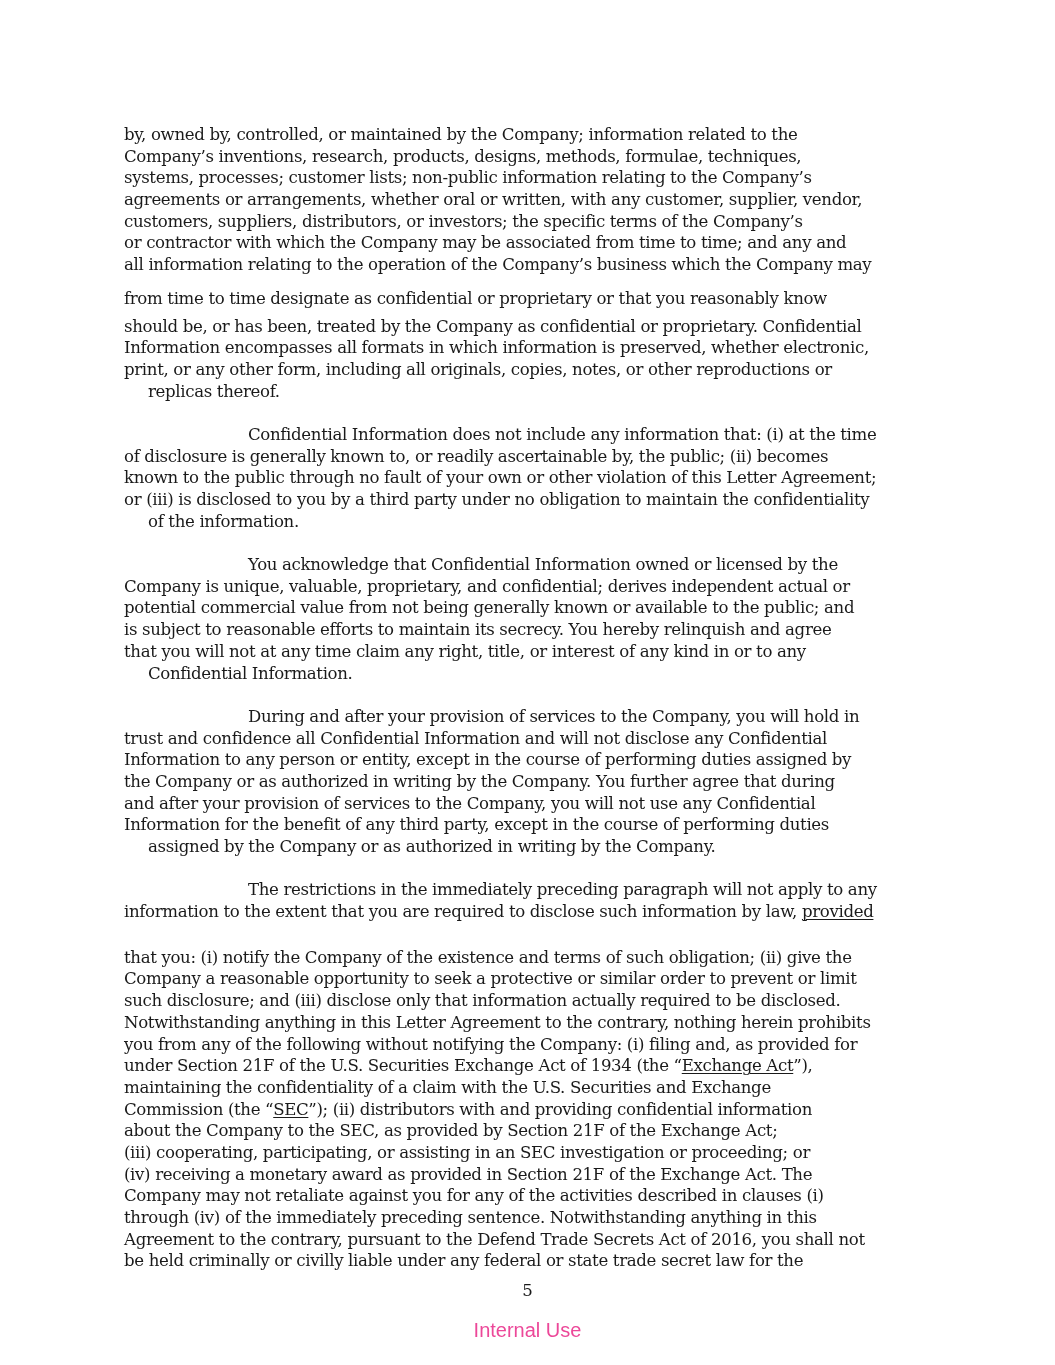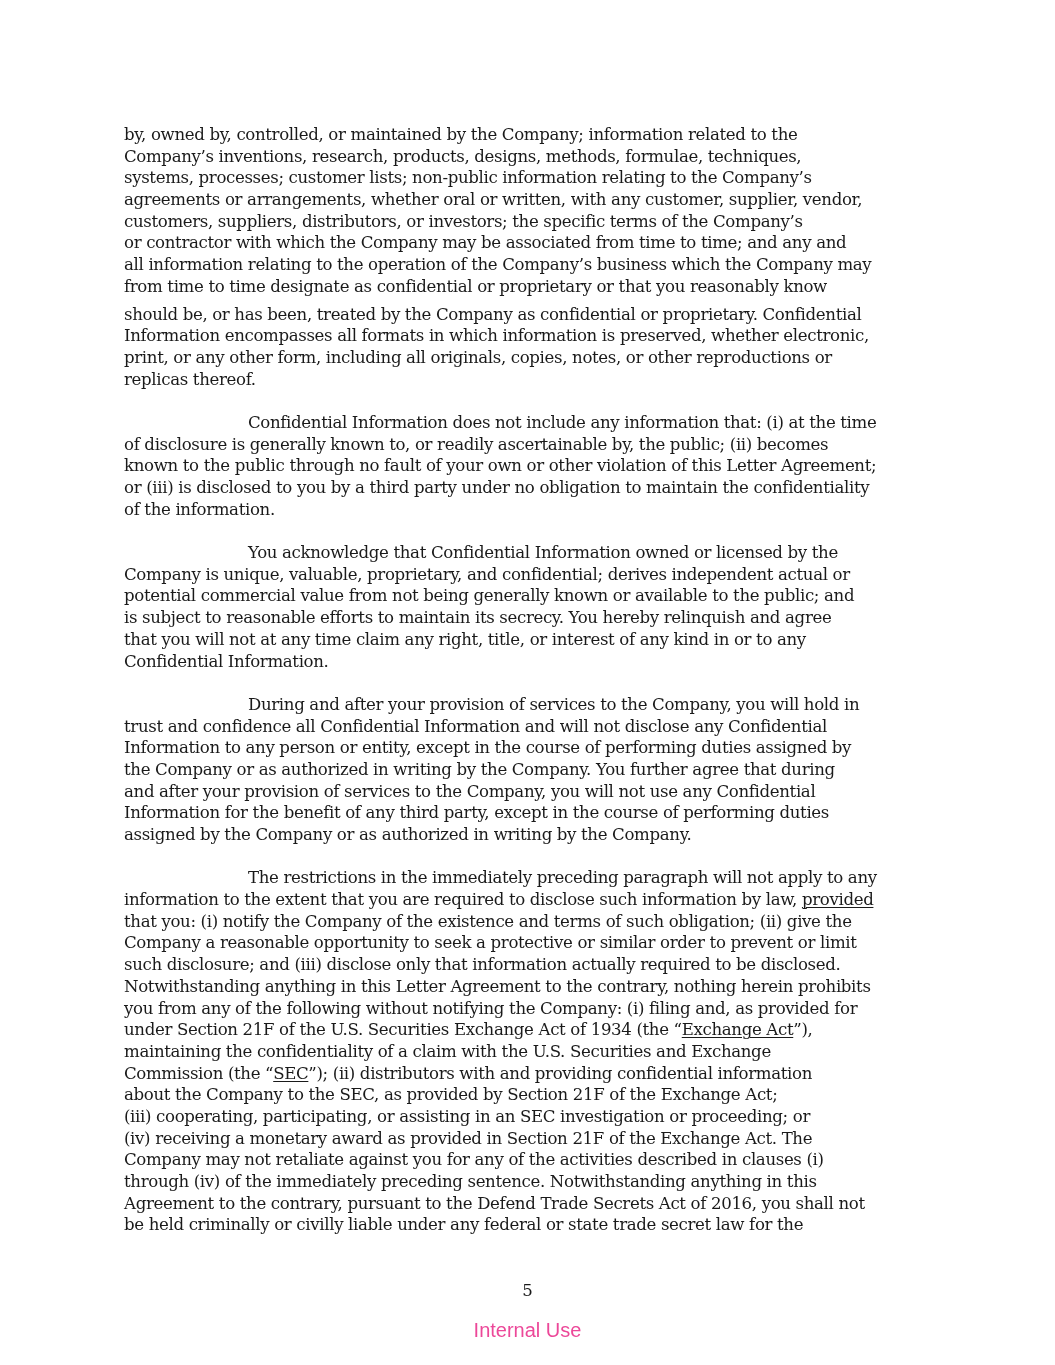--- a/index.html
+++ b/index.html
@@ -38,20 +38,21 @@
     .line {
       display: block;
       text-align: justify;
       text-align-last: justify;
       white-space: nowrap;
       height: 21.7px;
     }
     .line.last {
       text-align: left;
       text-align-last: left;
+      margin-left: 24px;
     }
     .line.indent {
       padding-left: 124px;
     }
     .u {
       text-decoration: underline;
       text-underline-offset: 2px;
       text-decoration-thickness: 1px;
       margin-top: 32px;
     }
@@ -82,21 +83,21 @@
 <div class="page">
   <div class="body-text" id="body-text">
       <div class="para">
         <span class="line" style="text-align: left; text-align-last: left;">by, owned by, controlled, or maintained by the Company; information related to the</span>
         <span class="line" style="text-align: left; text-align-last: left;">Company’s inventions, research, products, designs, methods, formulae, techniques,</span>
         <span class="line" style="text-align: left; text-align-last: left;">systems, processes; customer lists; non-public information relating to the Company’s</span>
         <span class="line" style="text-align: left; text-align-last: left;">agreements or arrangements, whether oral or written, with any customer, supplier, vendor,</span>
         <span class="line" style="text-align: left; text-align-last: left;">customers, suppliers, distributors, or investors; the specific terms of the Company’s</span>
         <span class="line" style="text-align: left; text-align-last: left;">or contractor with which the Company may be associated from time to time; and any and</span>
         <span class="line" style="text-align: left; text-align-last: left;">all information relating to the operation of the Company’s business which the Company may</span>
-        <span class="line" style="text-align: left; text-align-last: left;">from time to time designate as confidential or proprietary or that you reasonably know</span>
+        <span class="line" style="text-align: left; text-align-last: left; margin-top: 12px;">from time to time designate as confidential or proprietary or that you reasonably know</span>
         <span class="line" style="text-align: left; text-align-last: left; margin-top: 6px;">should be, or has been, treated by the Company as confidential or proprietary.  Confidential</span>
         <span class="line" style="text-align: left; text-align-last: left;">Information encompasses all formats in which information is preserved, whether electronic,</span>
         <span class="line" style="text-align: left; text-align-last: left;">print, or any other form, including all originals, copies, notes, or other reproductions or</span>
         <span class="line last">replicas thereof.</span>
       </div>
       <div class="para">
         <span class="line indent" style="text-align: left; text-align-last: left;">Confidential Information does not include any information that:  (i) at the time</span>
         <span class="line" style="text-align: left; text-align-last: left;">of disclosure is generally known to, or readily ascertainable by, the public; (ii) becomes</span>
         <span class="line" style="text-align: left; text-align-last: left;">known to the public through no fault of your own or other violation of this Letter Agreement;</span>
         <span class="line" style="text-align: left; text-align-last: left;">or (iii) is disclosed to you by a third party under no obligation to maintain the confidentiality</span>
@@ -115,21 +116,21 @@
         <span class="line" style="text-align: left; text-align-last: left;">trust and confidence all Confidential Information and will not disclose any Confidential</span>
         <span class="line" style="text-align: left; text-align-last: left;">Information to any person or entity, except in the course of performing duties assigned by</span>
         <span class="line" style="text-align: left; text-align-last: left;">the Company or as authorized in writing by the Company.  You further agree that during</span>
         <span class="line" style="text-align: left; text-align-last: left;">and after your provision of services to the Company, you will not use any Confidential</span>
         <span class="line" style="text-align: left; text-align-last: left;">Information for the benefit of any third party, except in the course of performing duties</span>
         <span class="line last">assigned by the Company or as authorized in writing by the Company.</span>
       </div>
       <div class="para">
         <span class="line indent" style="text-align: left; text-align-last: left;">The restrictions in the immediately preceding paragraph will not apply to any</span>
         <span class="line" style="text-align: left; text-align-last: left;"><span>information to the extent that you are required to disclose such information by law, </span><span class="u">provided</span><span></span></span>
-        <span class="line" style="text-align: left; text-align-last: left;">that you:  (i) notify the Company of the existence and terms of such obligation; (ii) give the</span>
+        <span class="line" style="text-align: left; text-align-last: left; margin-top: 24px;">that you:  (i) notify the Company of the existence and terms of such obligation; (ii) give the</span>
         <span class="line" style="text-align: left; text-align-last: left;">Company a reasonable opportunity to seek a protective or similar order to prevent or limit</span>
         <span class="line" style="text-align: left; text-align-last: left;">such disclosure; and (iii) disclose only that information actually required to be disclosed.</span>
         <span class="line" style="text-align: left; text-align-last: left;">Notwithstanding anything in this Letter Agreement to the contrary, nothing herein prohibits</span>
         <span class="line" style="text-align: left; text-align-last: left;">you from any of the following without notifying the Company:  (i) filing and, as provided for</span>
         <span class="line" style="text-align: left; text-align-last: left;"><span>under Section 21F of the U.S. Securities Exchange Act of 1934 (the “</span><span class="u">Exchange Act</span><span>”),</span></span>
         <span class="line" style="text-align: left; text-align-last: left;">maintaining the confidentiality of a claim with the U.S. Securities and Exchange</span>
         <span class="line" style="text-align: left; text-align-last: left;"><span>Commission (the “</span><span class="u">SEC</span><span>”); (ii) distributors with and providing confidential information</span></span>
         <span class="line" style="text-align: left; text-align-last: left;">about the Company to the SEC, as provided by Section 21F of the Exchange Act;</span>
         <span class="line" style="text-align: left; text-align-last: left;">(iii) cooperating, participating, or assisting in an SEC investigation or proceeding; or</span>
         <span class="line" style="text-align: left; text-align-last: left;">(iv) receiving a monetary award as provided in Section 21F of the Exchange Act.  The</span>

